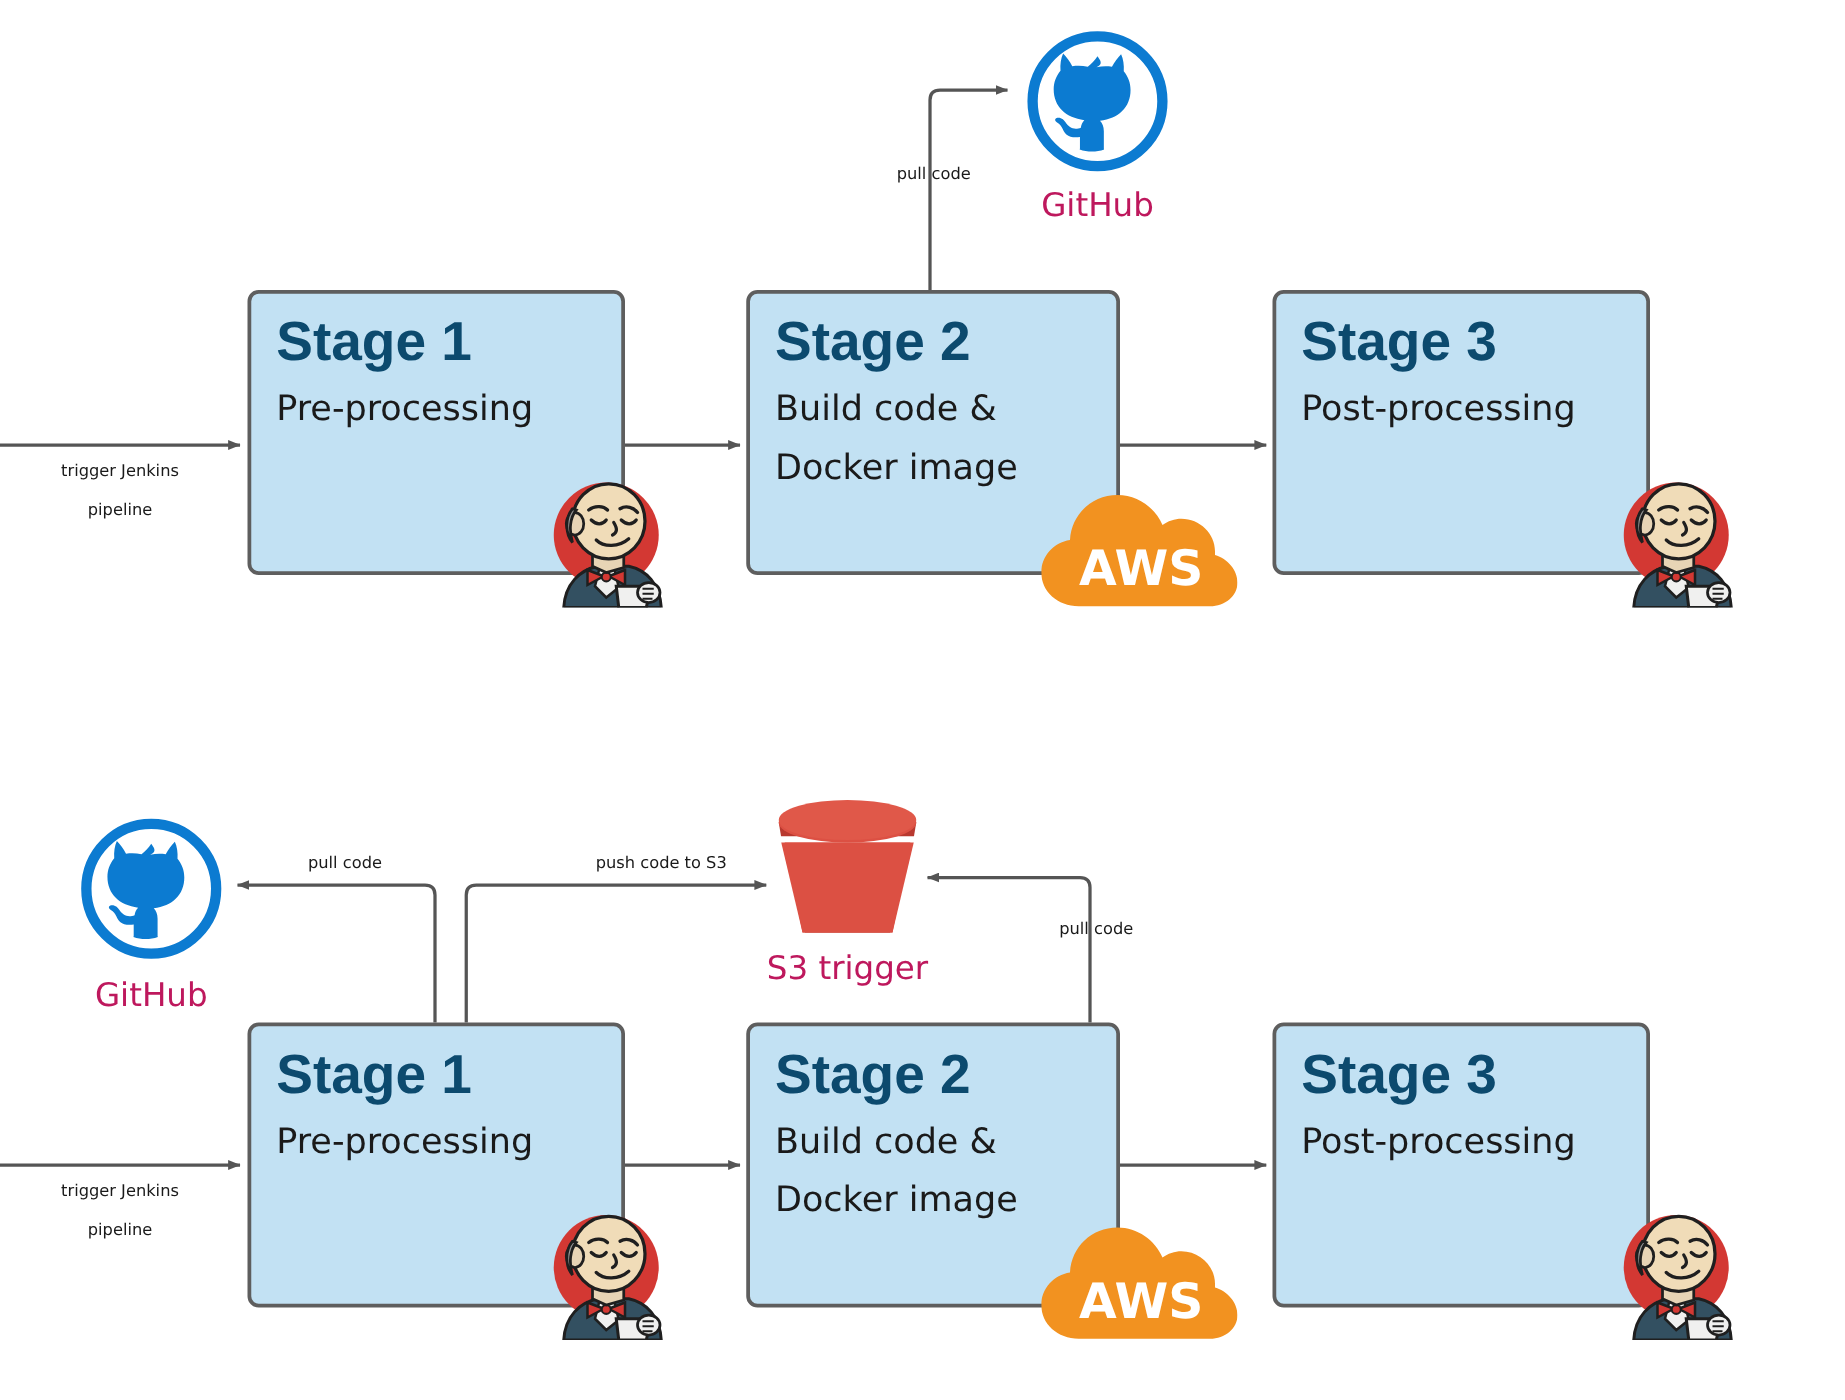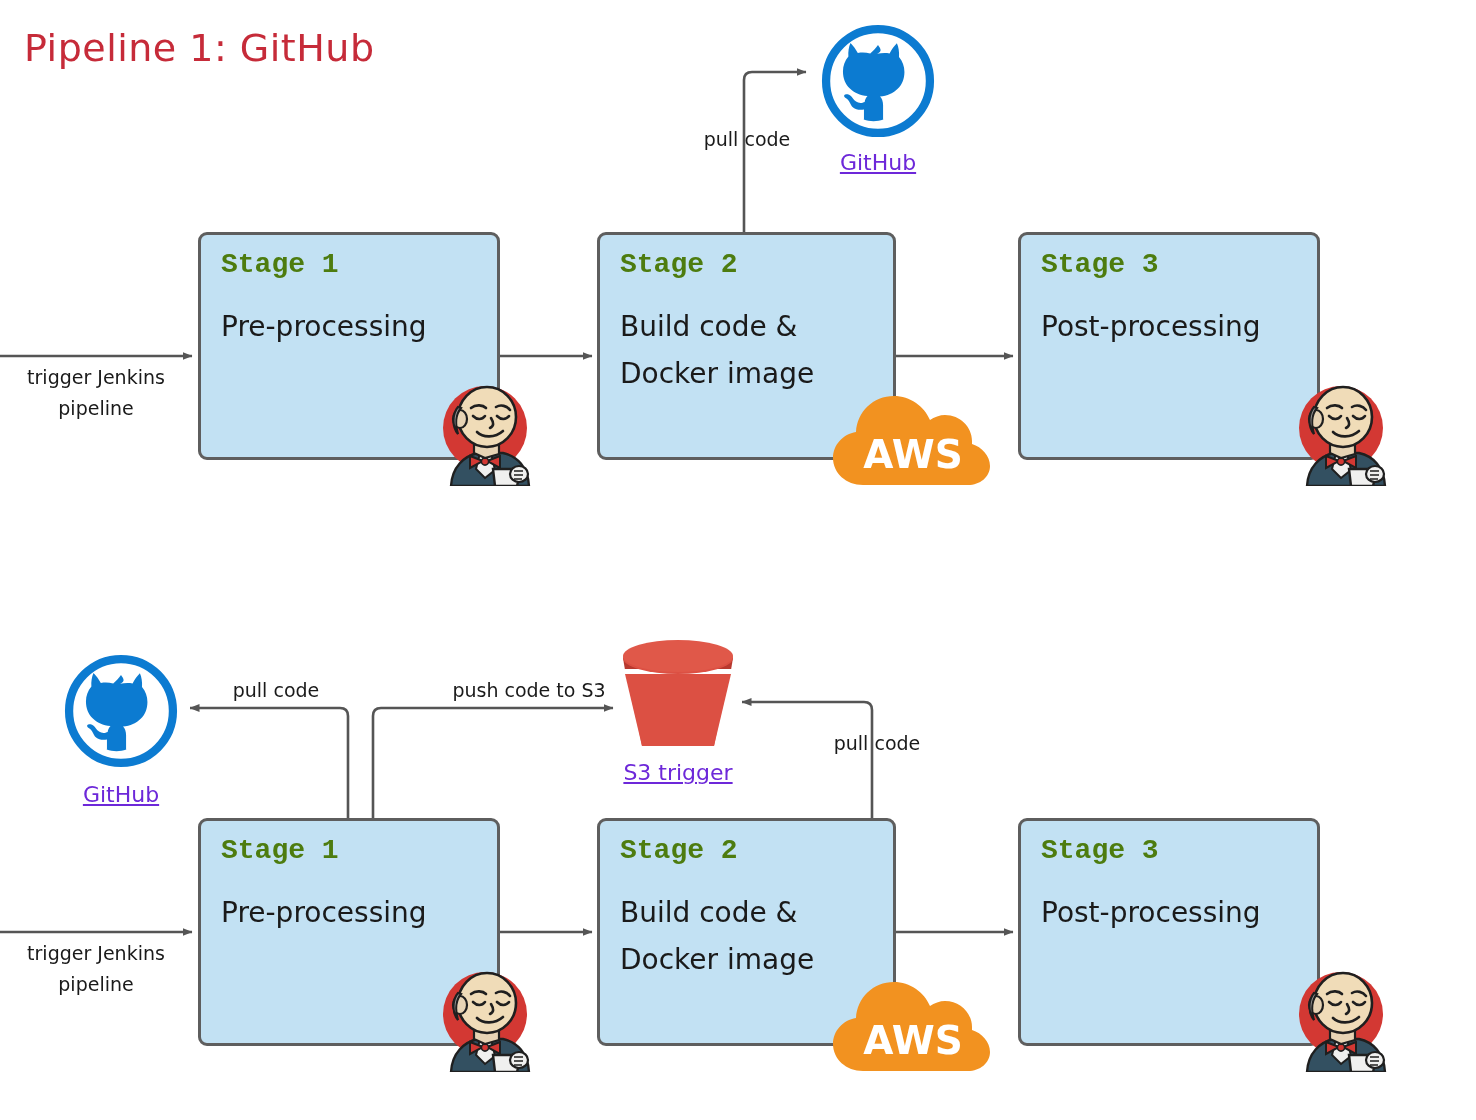--- a/index.html
+++ b/index.html
@@ -46,57 +46,56 @@
     position: absolute;
     background: #C2E1F3;
     border: 3px solid #5E5E5E;
     border-radius: 9px;
     box-sizing: border-box;
   }
   .stage-title {
     position: absolute;
     left: 20px;
     top: 14px;
-    font-family: Liberation Mono, monospace;
-    font-size: 28px;
+    font-family: Liberation Sans, sans-serif;
+    font-size: 44px;
     font-weight: bold;
-    color: #4d7c0f;
+    color: #0c4a6e;
     letter-spacing: 0px;
     white-space: nowrap;
   }
   .stage-desc {
     position: absolute;
     left: 20px;
     top: 68px;
     font-family: "DejaVu Sans", sans-serif;
     font-size: 28px;
     font-weight: 400;
     color: #1A1A1A;
     line-height: 47px;
     white-space: pre-line;
   }
 
   
   .edge-label {
     position: absolute;
     font-family: "DejaVu Sans", sans-serif;
-    font-size: 19px;
+    font-size: 13px;
     color: #1A1A1A;
     white-space: pre-line;
     text-align: center;
     line-height: 31px;
   }
   .node-label {
     position: absolute;
     font-family: "DejaVu Sans", sans-serif;
-    font-size: 22px;
-    color: #6d28d9;
+    font-size: 26px;
+    color: #be185d;
     text-align: center;
     white-space: nowrap;
-    text-decoration: underline;
   }
 
   
   .icon-wrap { position: absolute; }
   .icon-wrap svg { display: block; }
 </style>
 </head>
 <body>
 
 <svg id="canvas" viewBox="0 0 1476 1120" xmlns="http://www.w3.org/2000/svg">
@@ -125,21 +124,20 @@
     <path d="M348,818 L348,716 Q348,708 340,708 L190,708" marker-end="url(#arrowhead)"></path>
 
     <path d="M373,818 L373,716 Q373,708 381,708 L613,708" marker-end="url(#arrowhead)"></path>
 
     <path d="M872,818 L872,710 Q872,702 864,702 L742,702" marker-end="url(#arrowhead)"></path>
   </g>
 </svg>
 
 <div class="layer">
 
-  <div class="section-title" style="left:24px; top:26px;">Pipeline 1: GitHub</div>
 
   <div class="stage-box" style="left:198px; top:232px; width:302px; height:228px;">
     <div class="stage-title">Stage 1</div>
     <div class="stage-desc">Pre-processing</div>
   </div>
 
   <div class="stage-box" style="left:597px; top:232px; width:299px; height:228px;">
     <div class="stage-title">Stage 2</div>
     <div class="stage-desc">Build code &amp;
 Docker image</div>

